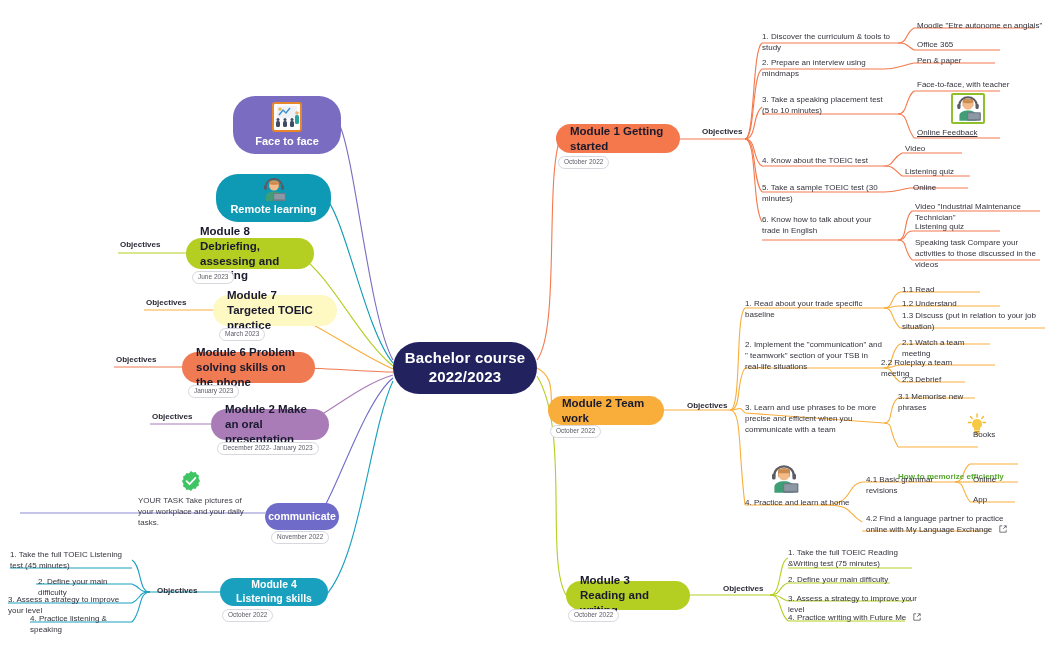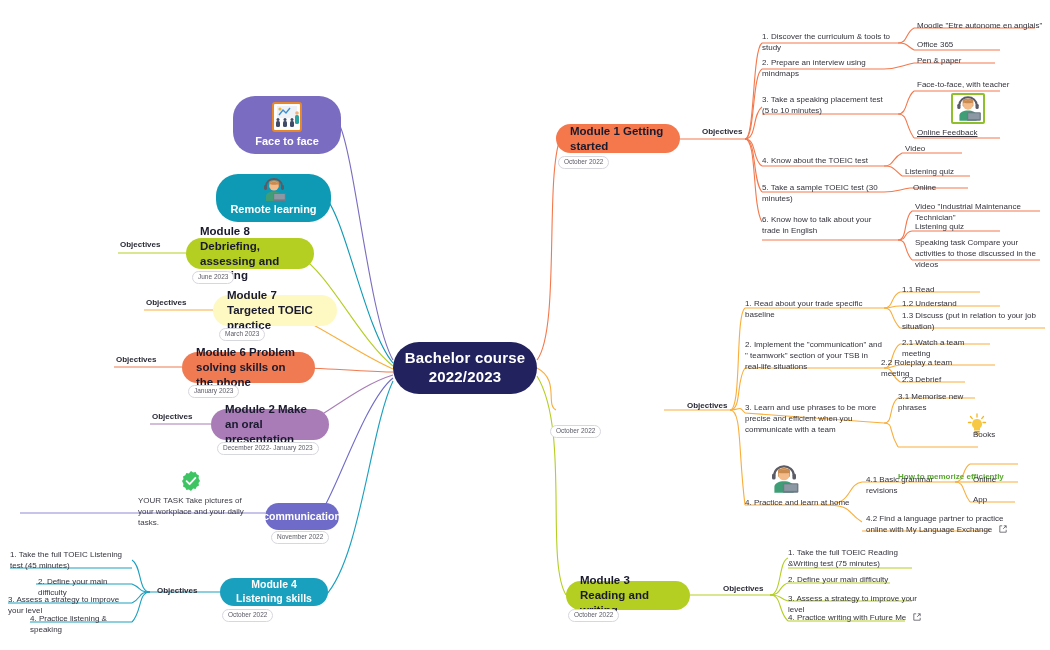--- a/index.html
+++ b/index.html
@@ -248,21 +248,21 @@
   <div class="badge" style="left:188px;top:385px;">January 2023</div>
   <div class="objlabel" style="left:116px;top:355px;">Objectives</div>
 
   <div class="node pill" style="left:211px;top:409px;width:118px;height:31px;background:#a97cb8;">
     <span>Module 2 Make an oral presentation</span>
   </div>
   <div class="badge" style="left:217px;top:442px;">December 2022- January 2023</div>
   <div class="objlabel" style="left:152px;top:412px;">Objectives</div>
 
   <div class="node pill center-txt white" style="left:265px;top:503px;width:74px;height:27px;background:#6f6bc8;font-size:10.5px;">
-    <span>communication</span>
+    <span>communicate</span>
   </div>
   <div class="badge" style="left:271px;top:531px;">November 2022</div>
   <span class="ill" style="left:180px;top:470px;">
     <svg width="22" height="22" viewBox="0 0 22 22">
       <path d="M11 1l2.1 1.5 2.5-.5 1.1 2.3 2.3 1.1-.5 2.5L20 11l-1.5 2.1.5 2.5-2.3 1.1-1.1 2.3-2.5-.5L11 21l-2.1-1.5-2.5.5-1.1-2.3-2.3-1.1.5-2.5L2 11l1.5-2.1-.5-2.5 2.3-1.1L6.4 3l2.5.5z" fill="#3fc463"></path>
       <polyline points="6.6,11.2 9.6,14.2 15.4,7.8" fill="none" stroke="#fff" stroke-width="1.8" stroke-linecap="round" stroke-linejoin="round"></polyline>
     </svg>
   </span>
   <div class="note" style="left:138px;top:496px;width:118px;">YOUR TASK Take pictures of your workplace and your daily tasks.</div>
 
@@ -311,20 +311,23 @@
   <div class="leaf" style="left:905px;top:167px;width:80px;">Listening quiz</div>
 
   <div class="leaf" style="left:762px;top:183px;width:145px;">5. Take a sample TOEIC test (30 minutes)</div>
   <div class="leaf" style="left:913px;top:183px;width:60px;">Online</div>
 
   <div class="leaf" style="left:762px;top:215px;width:128px;">6. Know how to talk about your trade in English</div>
   <div class="leaf" style="left:915px;top:202px;width:132px;">Video "Industrial Maintenance Technician"</div>
   <div class="leaf" style="left:915px;top:222px;width:90px;">Listening quiz</div>
   <div class="leaf" style="left:915px;top:238px;width:128px;">Speaking task Compare your activities to those discussed in the videos</div>
 
+  <div class="node pill" style="left:548px;top:396px;width:116px;height:29px;background:#f9ae3b;">
+    <span>Module 2 Team work</span>
+  </div>
   <div class="badge" style="left:550px;top:425px;">October 2022</div>
   <div class="objlabel" style="left:687px;top:401px;">Objectives</div>
 
   <div class="leaf" style="left:745px;top:299px;width:142px;">1. Read about your trade specific baseline</div>
   <div class="leaf" style="left:902px;top:285px;width:78px;">1.1 Read</div>
   <div class="leaf" style="left:902px;top:299px;width:96px;">1.2 Understand</div>
   <div class="leaf" style="left:902px;top:311px;width:134px;">1.3 Discuss (put in relation to your job situation)</div>
 
   <div class="leaf" style="left:745px;top:340px;width:140px;">2. Implement the "communication" and " teamwork" section of your TSB in real-life situations</div>
   <div class="leaf" style="left:902px;top:338px;width:92px;">2.1 Watch a team meeting</div>

